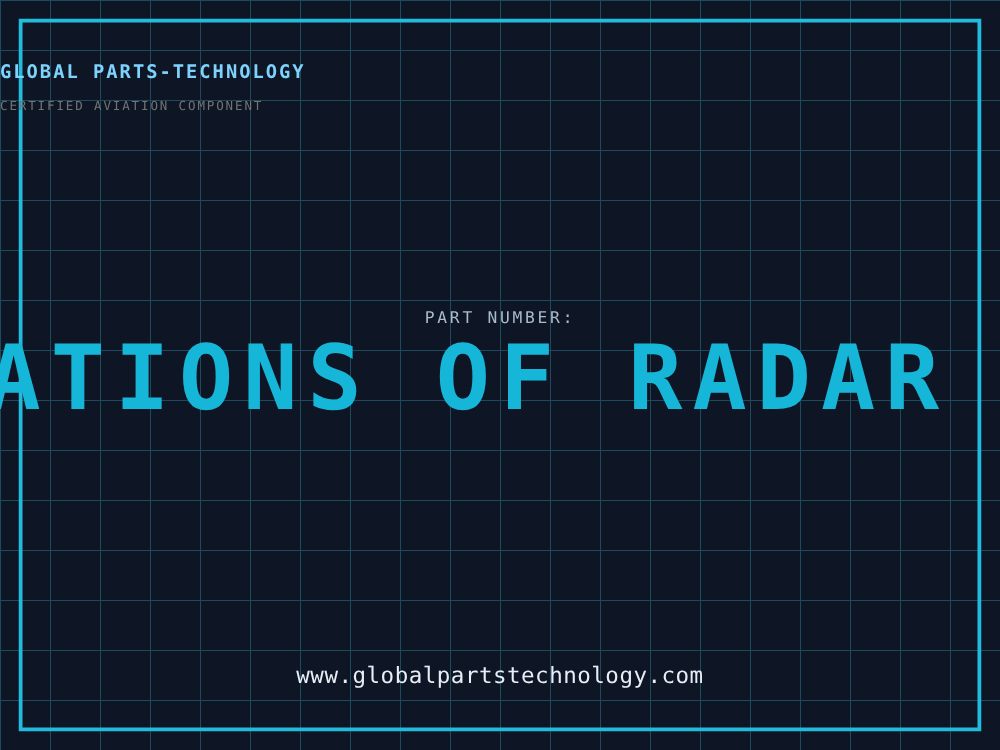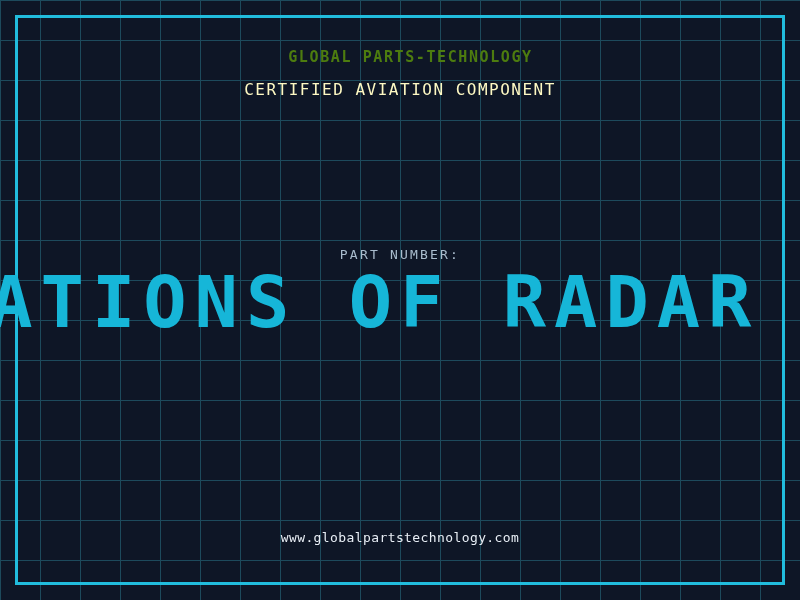--- a/index.html
+++ b/index.html
@@ -49,37 +49,36 @@
   .content {
     position: absolute;
     inset: 0;
   }
 
   .brand-title {
     position: absolute;
     left: 0;
     right: 0;
     top: 48px;
-    text-align: center;
-    color: #4d7c0f;
+    text-align: left;
+    color: #7dd3fc;
     font-size: 15px;
     font-weight: bold;
     letter-spacing: 1.6px;
     white-space: nowrap;
-    padding-left: 21px;
   }
 
   .brand-subtitle {
     position: absolute;
     left: 0;
     right: 0;
     top: 80px;
-    text-align: center;
-    color: #fef9c3;
-    font-size: 16px;
+    text-align: left;
+    color: #737373;
+    font-size: 10px;
     letter-spacing: 1.5px;
     white-space: nowrap;
   }
 
   .part-label {
     position: absolute;
     left: 0;
     right: 0;
     top: 219px;
     text-align: center;
@@ -113,21 +112,21 @@
     text-align: center;
   }
 
   .site-url {
     position: absolute;
     left: 0;
     right: 0;
     top: 530px;
     text-align: center;
     color: #e8eef5;
-    font-size: 13px;
+    font-size: 18px;
     letter-spacing: 0.4px;
     white-space: nowrap;
   }
 </style>
 </head>
 <body>
 
 <div class="card">
 
   <div class="grid-layer"></div>

